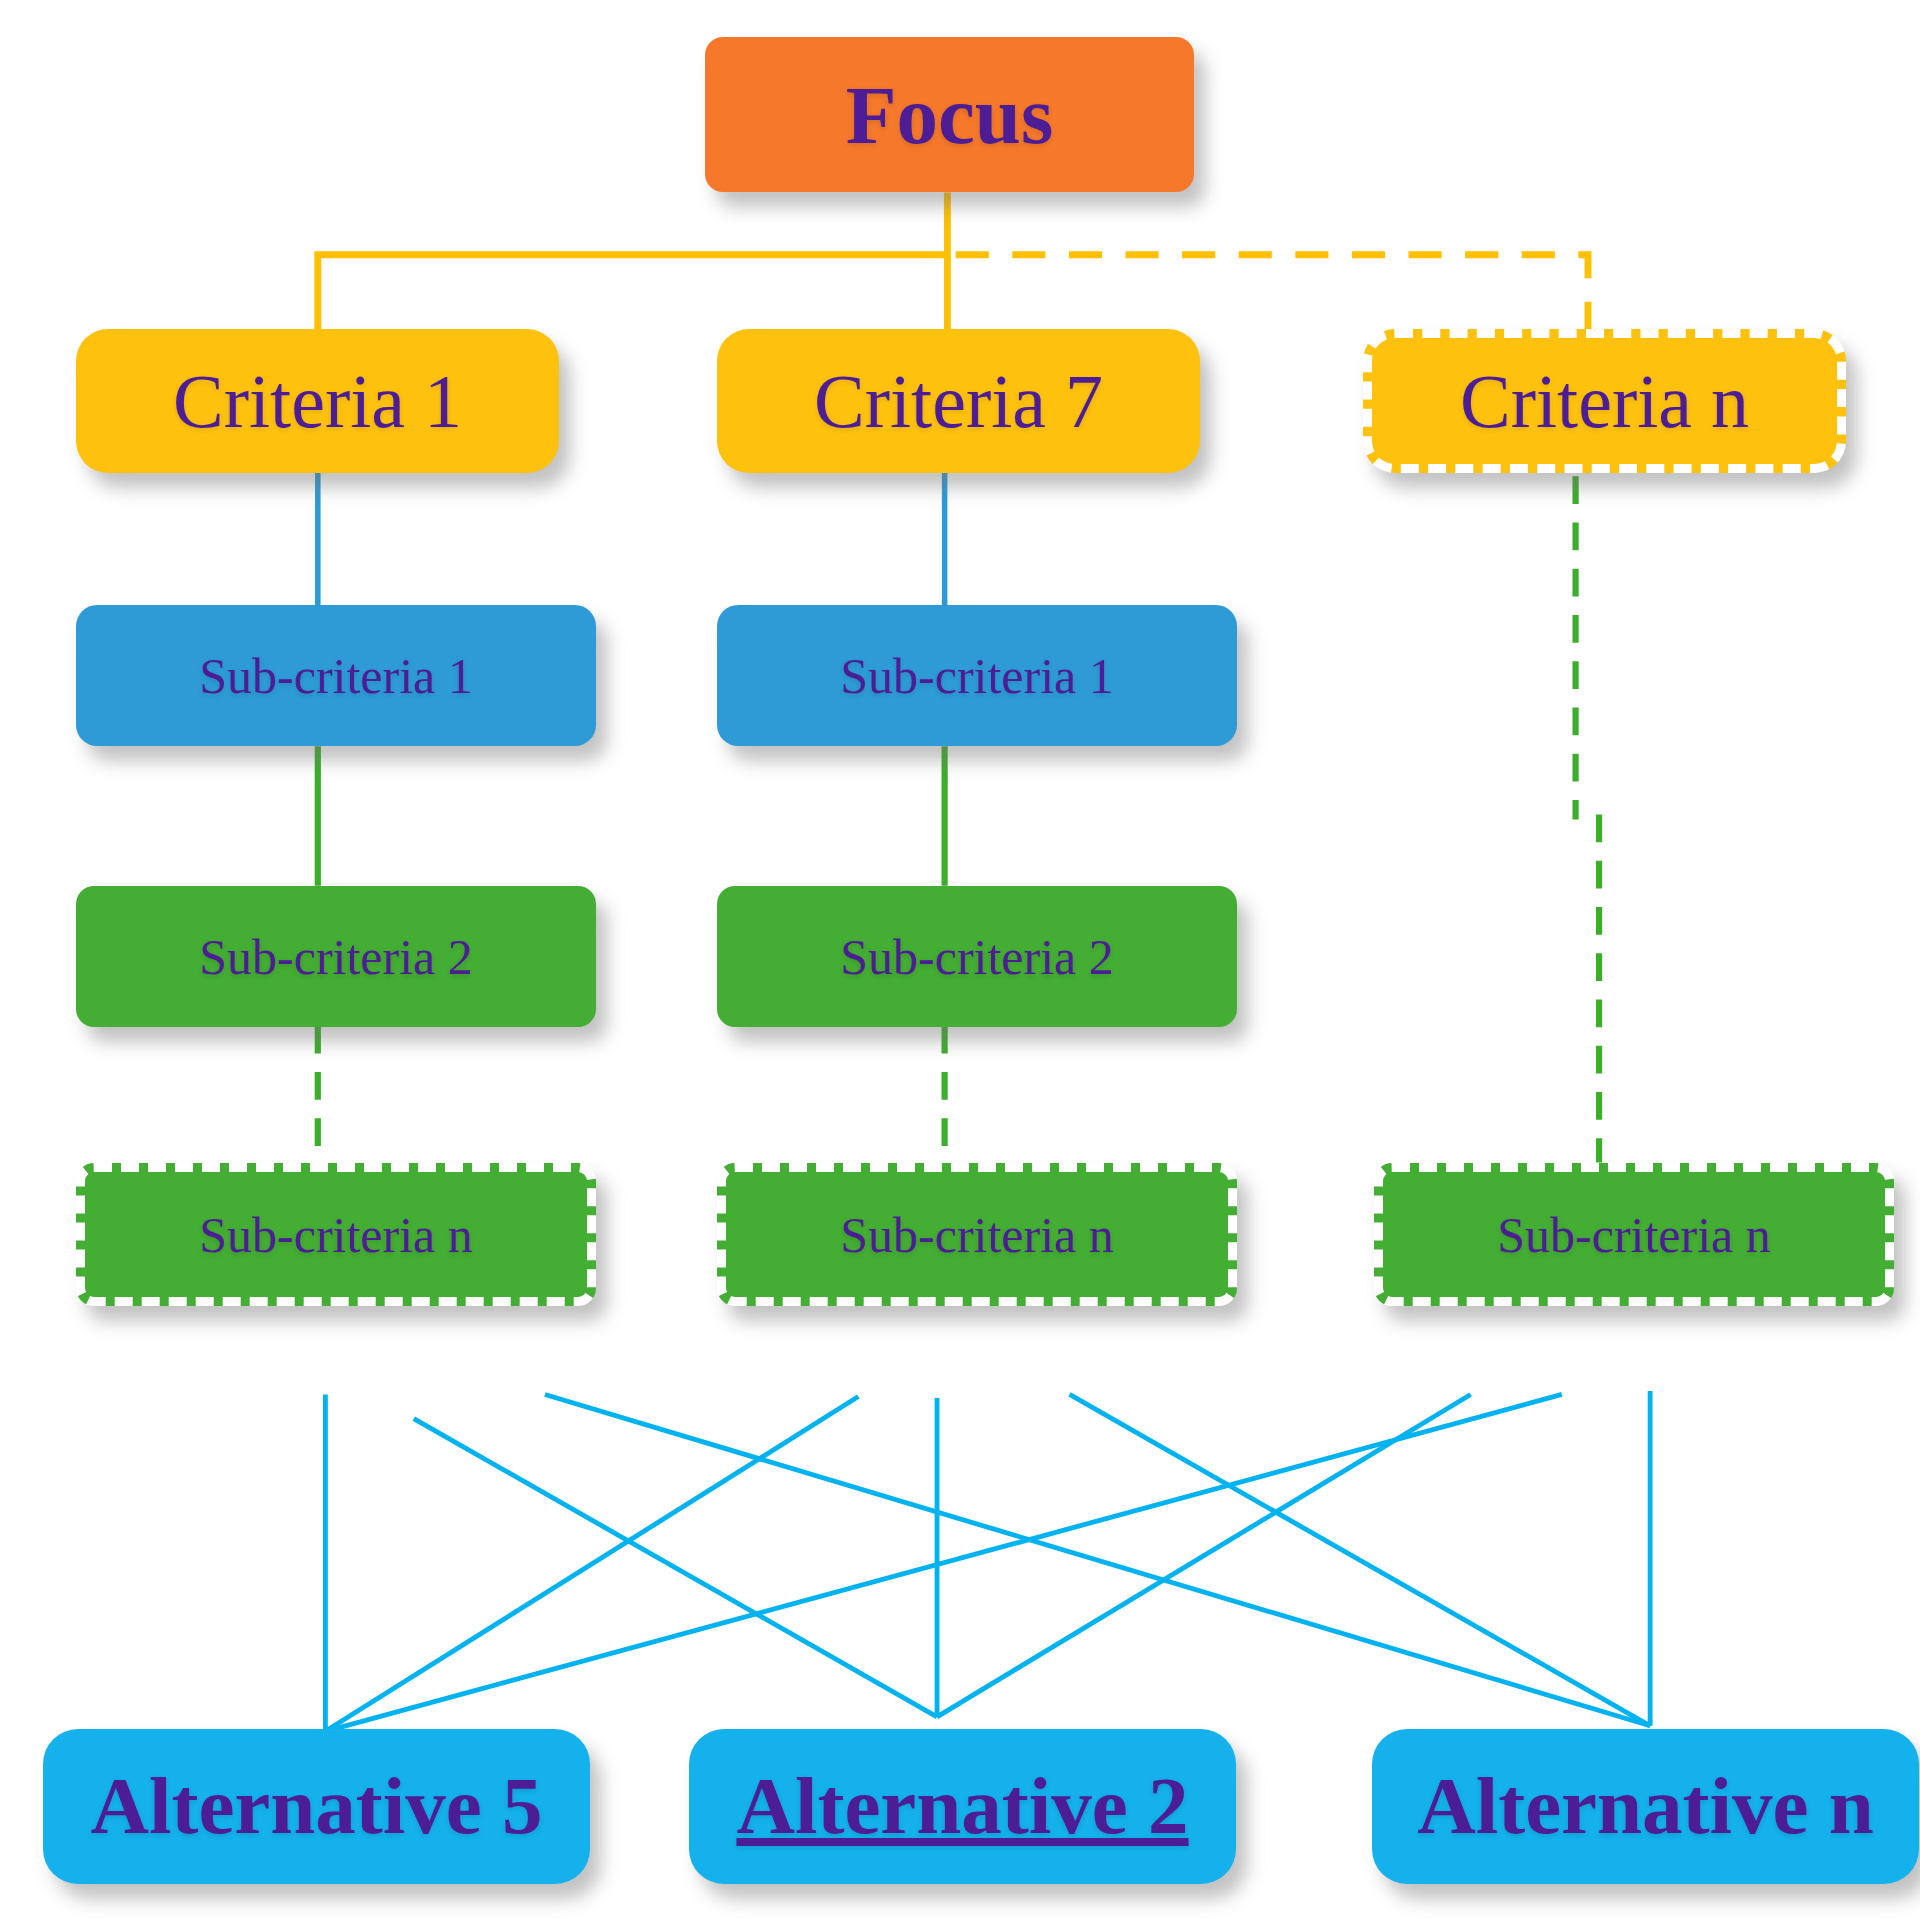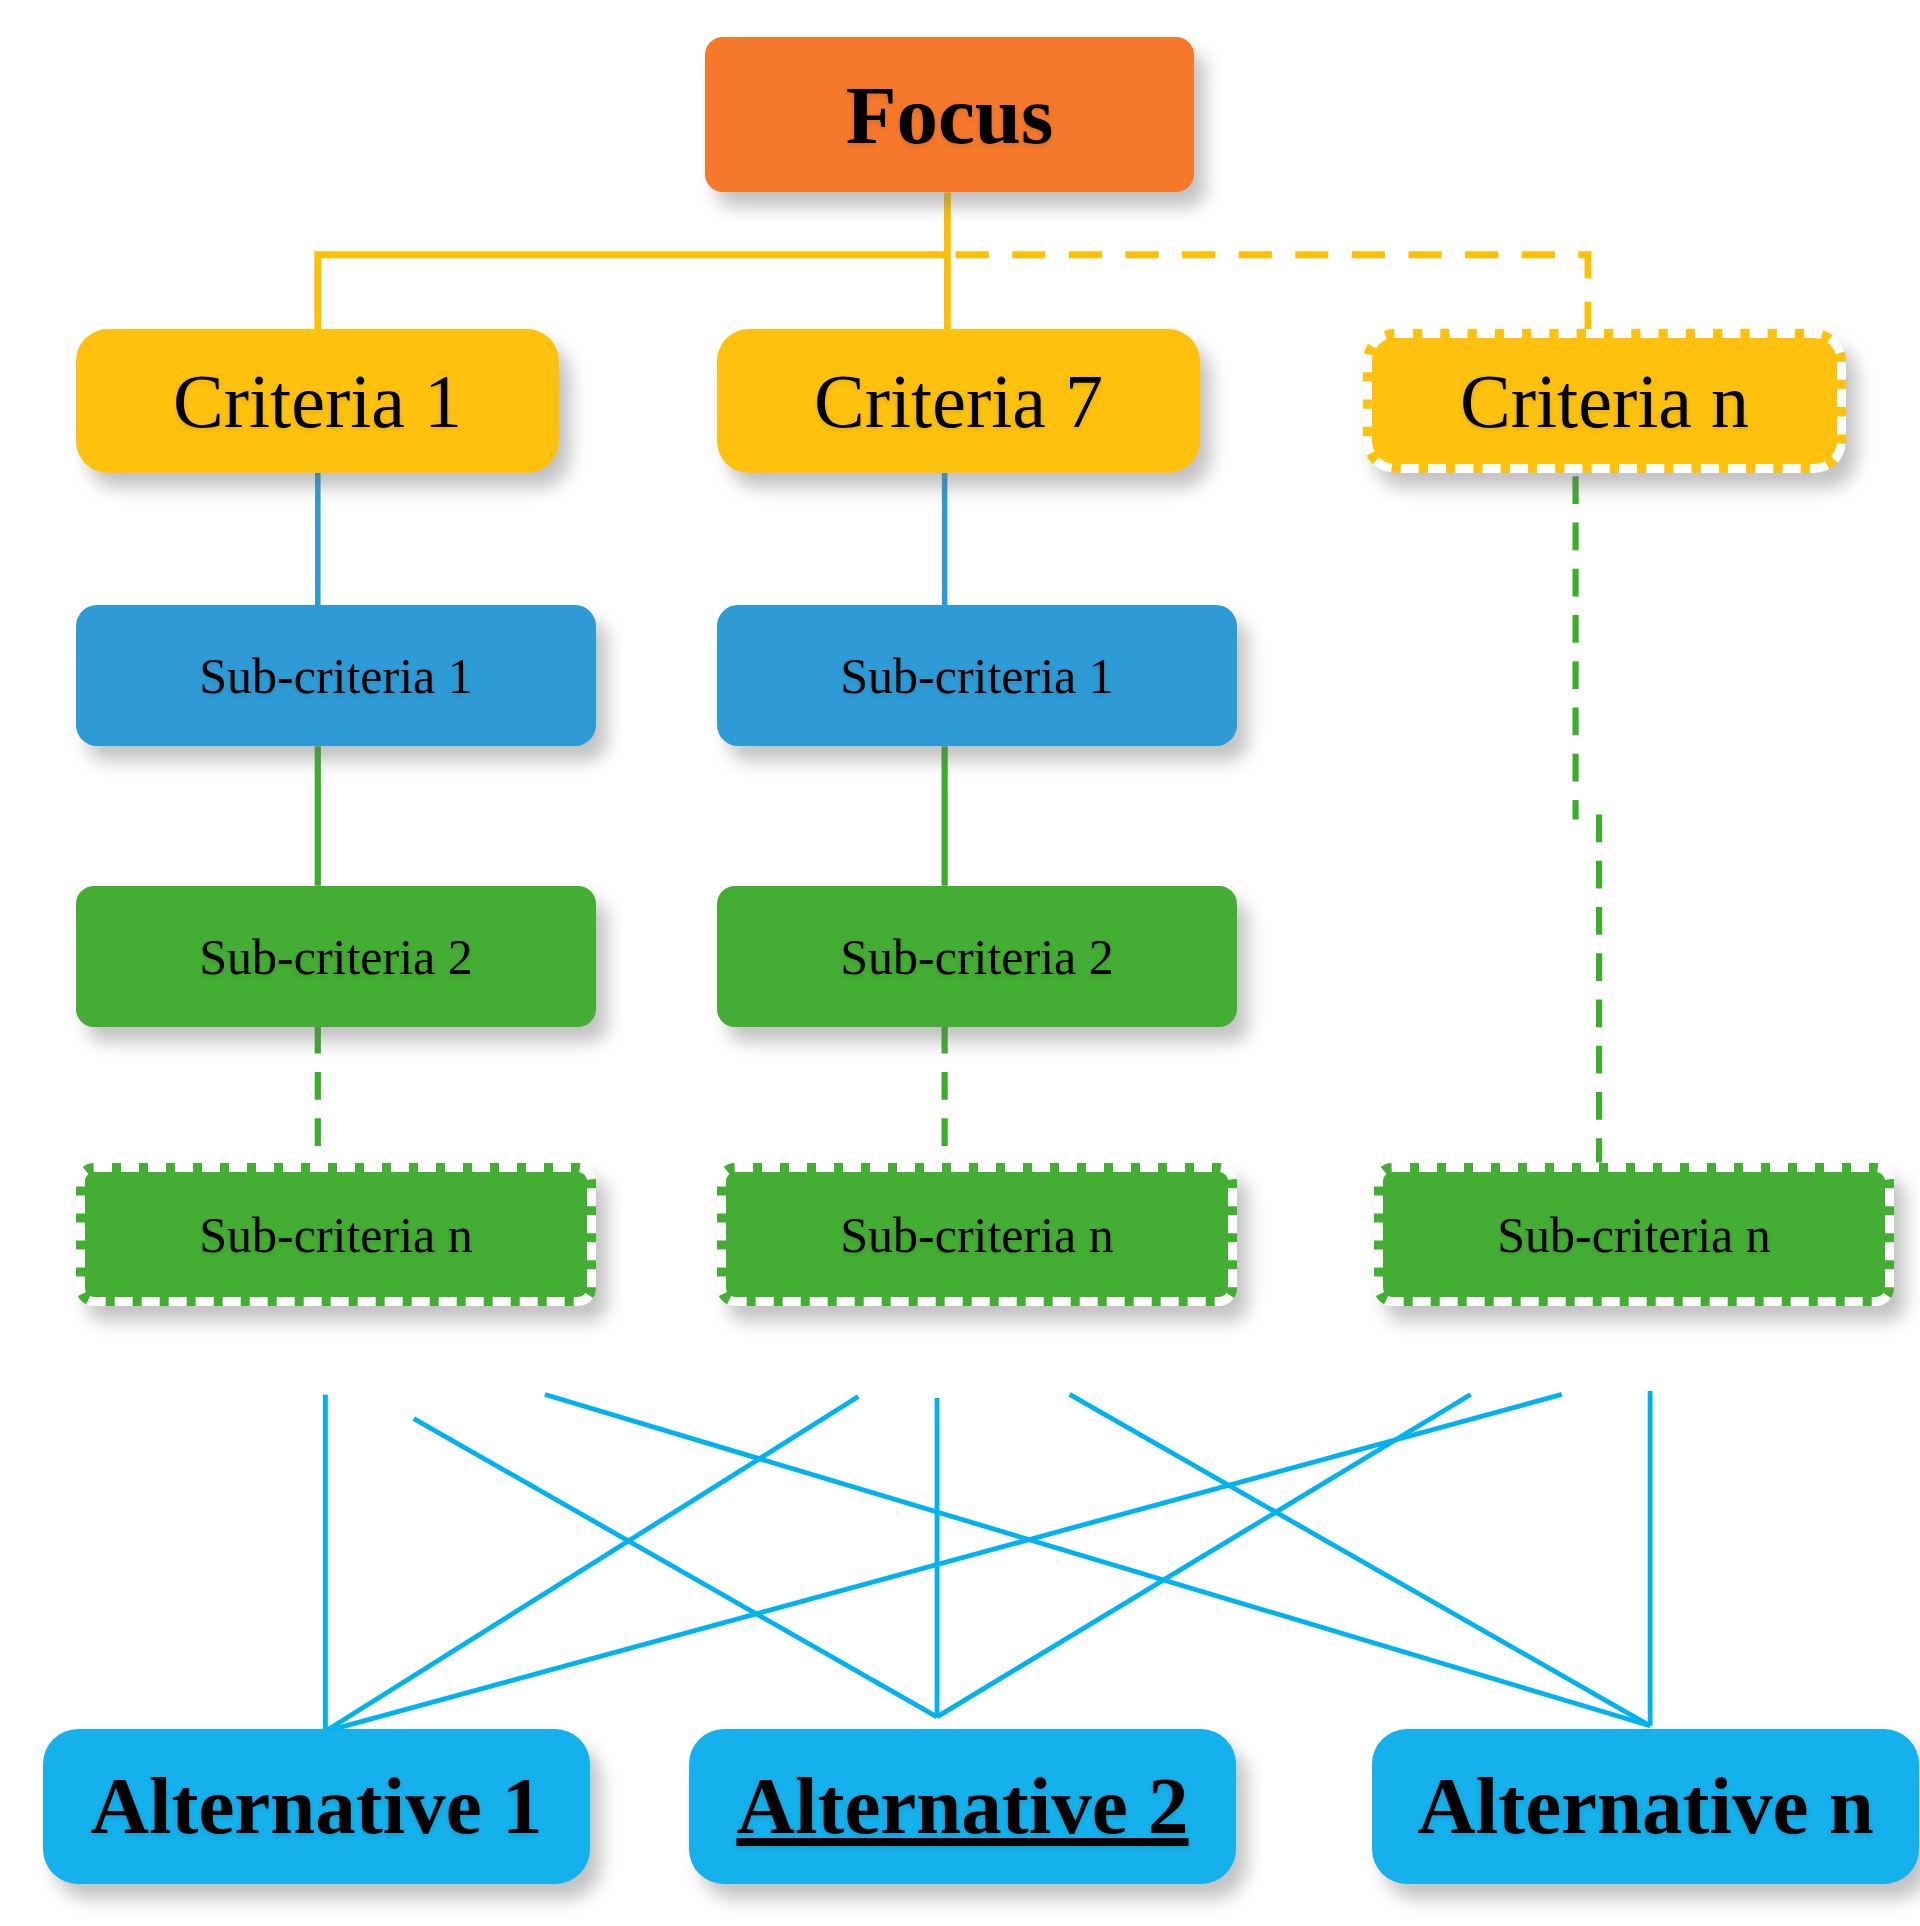--- a/index.html
+++ b/index.html
@@ -7,21 +7,21 @@
     position:relative;
     width:1921px;height:1926px;
     background:#ffffff;
     font-family:"Liberation Serif", serif;
     overflow:hidden;
   }
   svg.wires{position:absolute;left:0;top:0;width:1921px;height:1926px;}
   .node{
     position:absolute;
     display:flex;align-items:center;justify-content:center;
-    color:#000000;
+    color:#4c1d95;
     border-radius:21px;
     box-shadow:11px 15px 18px rgba(110,110,110,.42);
     box-sizing:border-box;
     text-shadow:0 2.1px 5.5px rgba(0,0,0,.12);
     white-space:nowrap;
   }
   .orange{background:var(--orange);}
   .yellow{background:var(--yellow);border-radius:32px;}
   .blue{background:var(--blue);}
   .green{background:var(--green);border-radius:18px;}
@@ -115,21 +115,21 @@
     <span>Sub-criteria n</span>
   </div>
   <div class="node green dashed sub col2 row-subn">
     <span>Sub-criteria n</span>
   </div>
   <div class="node green dashed sub col3 row-subn">
     <span>Sub-criteria n</span>
   </div>
 
   <div class="node cyan alt a1">
-    <span>Alternative 1</span>
+    <span>Alternative 5</span>
   </div>
   <div class="node cyan alt a2">
     <span>Alternative 2</span>
   </div>
   <div class="node cyan alt an">
     <span>Alternative n</span>
   </div>
 
 </div>
 

